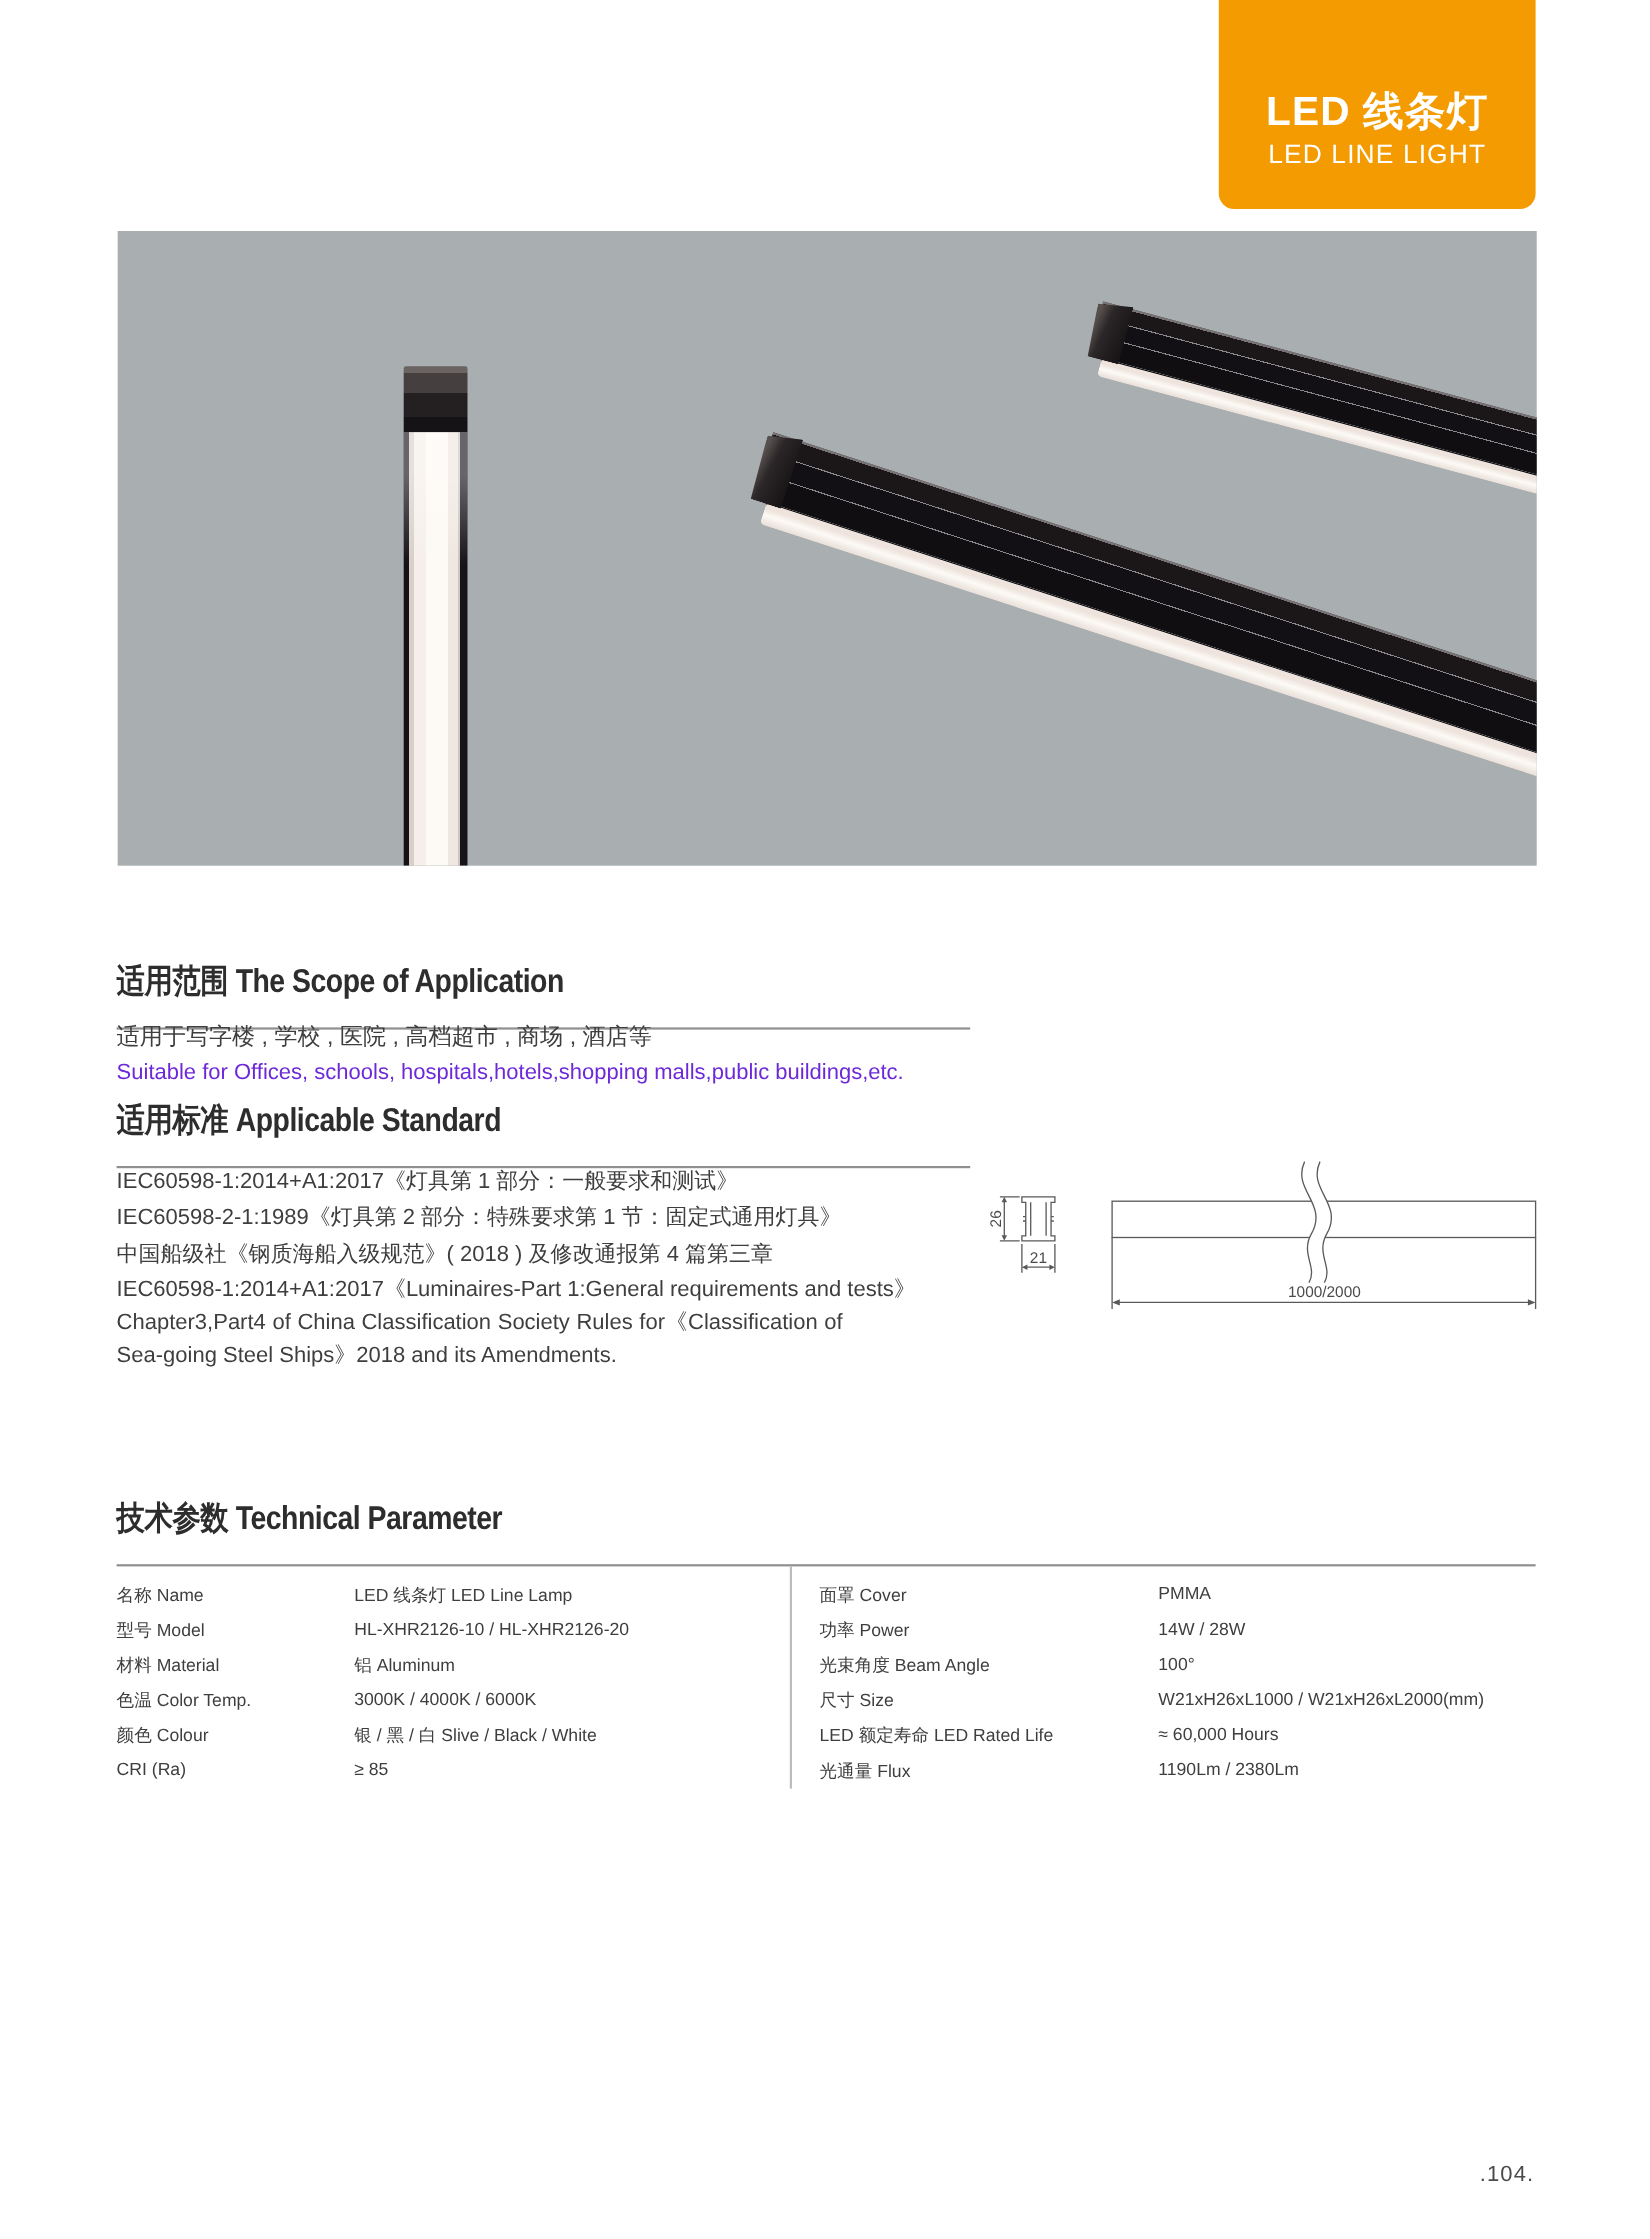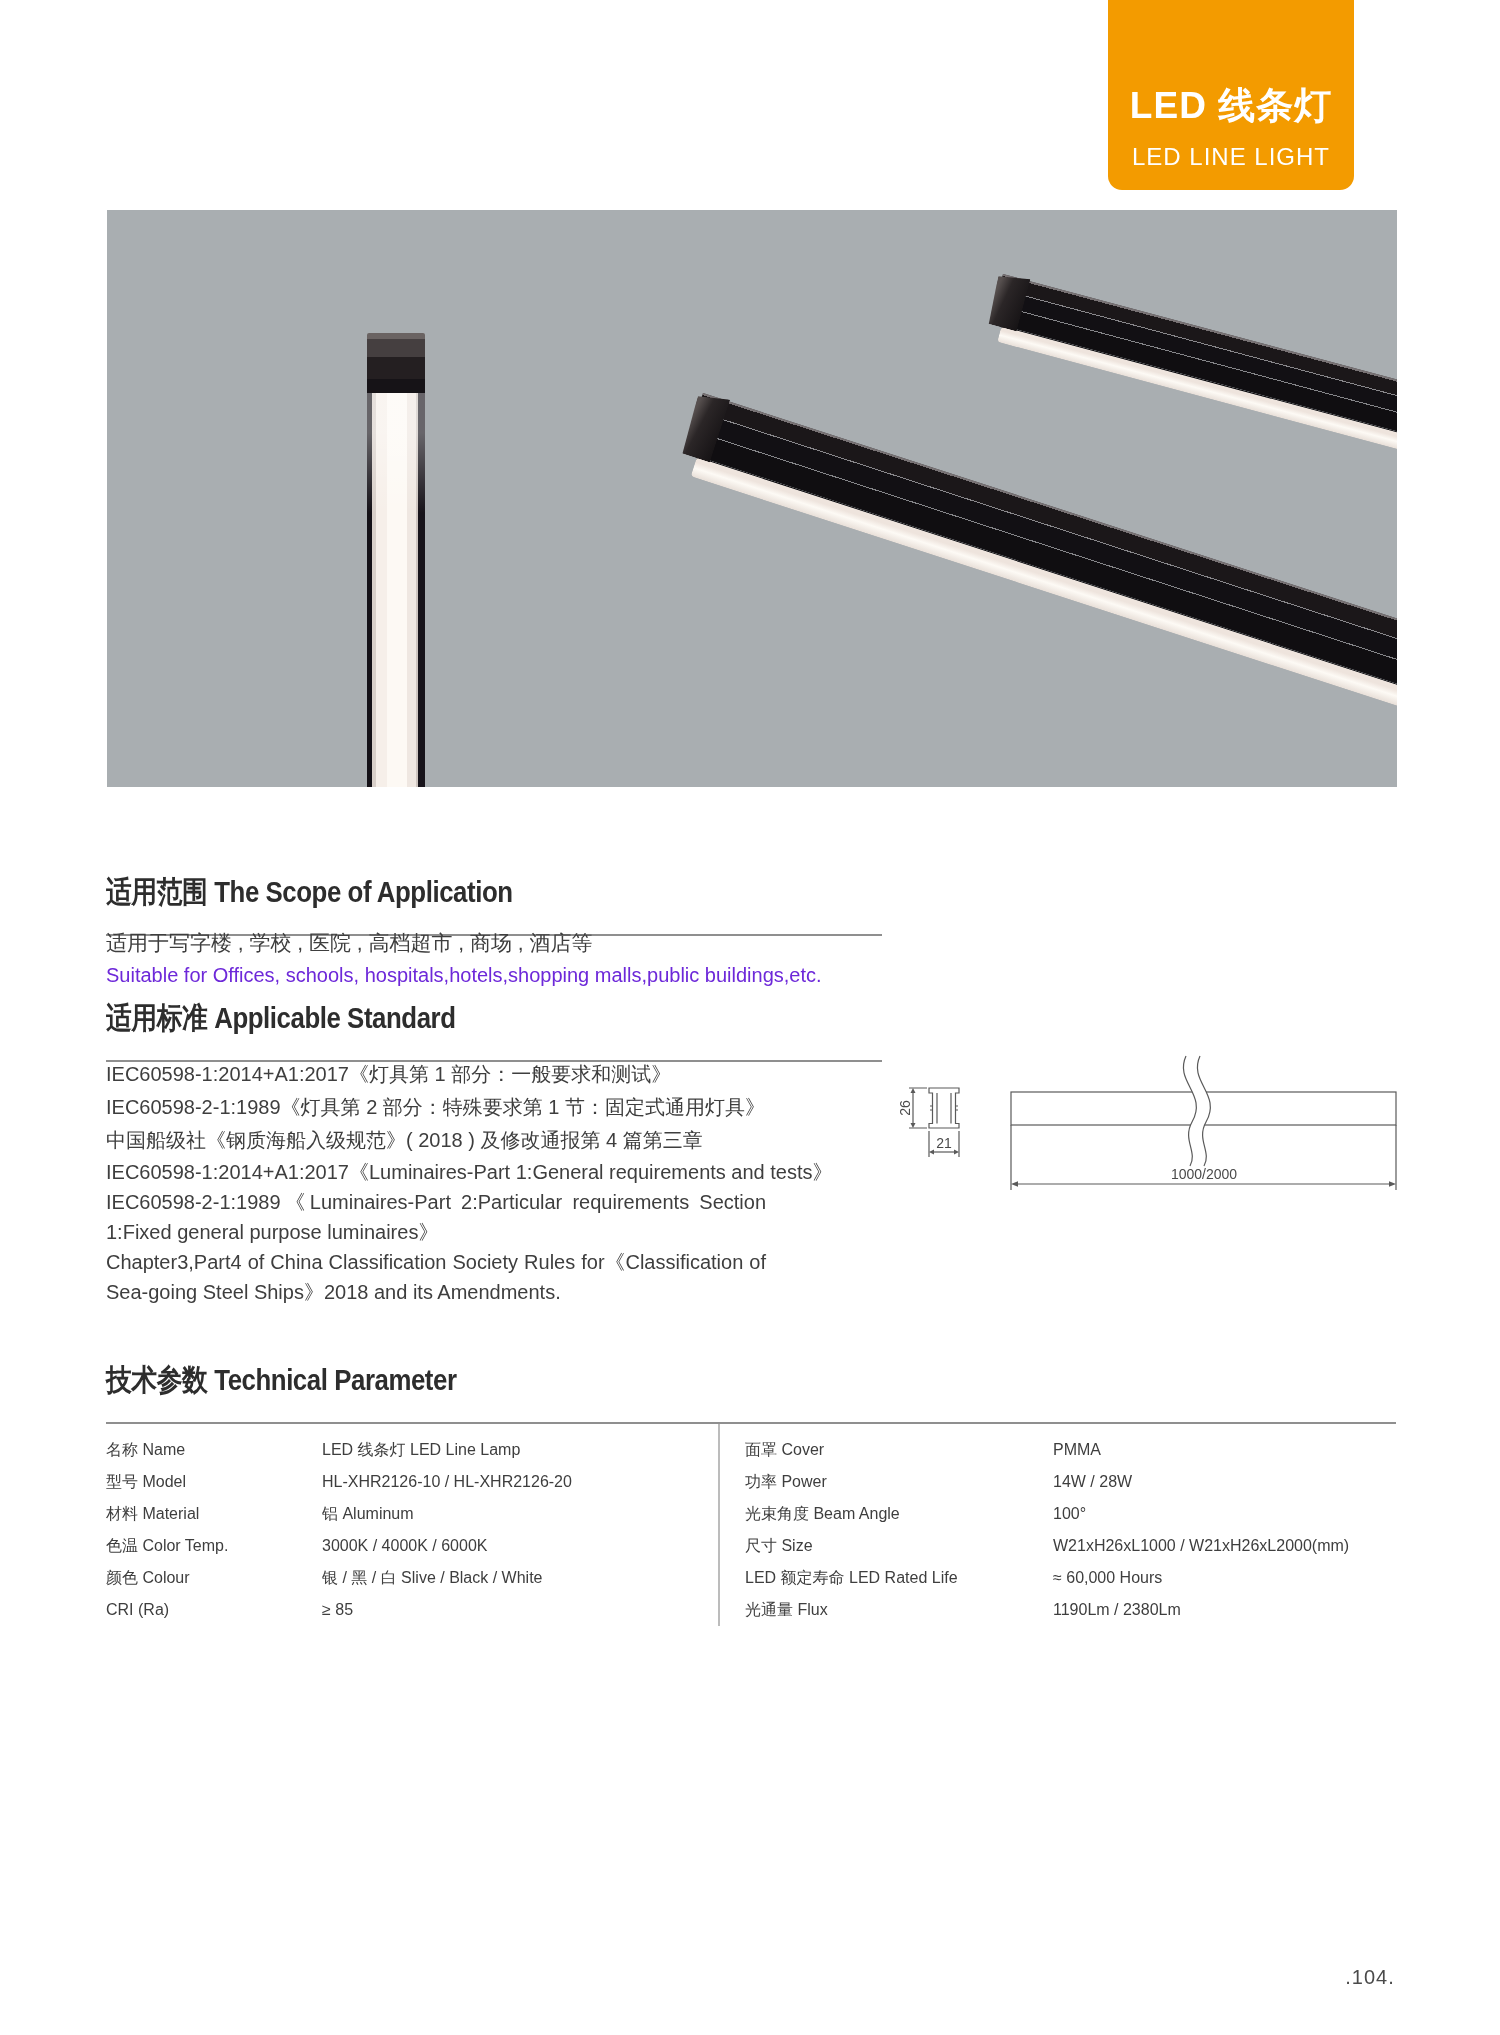--- a/index.html
+++ b/index.html
@@ -5,24 +5,24 @@
   * { margin:0; padding:0; box-sizing:border-box; }
   html,body { background:#ffffff; }
   .page {
     position:relative; width:1500px; height:2035px; margin:0 auto;
     background:#ffffff; overflow:hidden;
     font-family:"Liberation Sans","DejaVu Sans",sans-serif; color:#3e3e3e;
   }
 
   
   .badge {
-    position:absolute; left:1108px; top:0; width:246px; height:190px;
+    position:absolute; left:1108px; top:0; width:288px; height:190px;
     background:#f39b00; border-radius:0 0 14px 14px;
     display:flex; flex-direction:column; align-items:center; justify-content:flex-end;
-    padding-bottom:18px; color:#ffffff; text-align:center;gap:12px;
+    padding-bottom:34px; color:#ffffff; text-align:center;
   }
   .badge-title { font-size:37px; font-weight:bold; letter-spacing:1px; line-height:44px; }
   .badge-sub   { font-size:24px; letter-spacing:1px; line-height:30px; margin-top:2px; }
 
   
   .photo {
     position:absolute; left:107px; top:210px; width:1290px; height:577px;
     background:#a9aeb1; overflow:hidden;
   }
   
@@ -140,21 +140,20 @@
   </div>
 
   <div class="sec-head head-standard">
     <span class="txt">适用标准 Applicable Standard</span>
   </div>
   <div class="standard-text">
     <div class="std-zh">IEC60598-1:2014+A1:2017《灯具第 1 部分：一般要求和测试》</div>
     <div class="std-zh">IEC60598-2-1:1989《灯具第 2 部分：特殊要求第 1 节：固定式通用灯具》</div>
     <div class="std-zh">中国船级社《钢质海船入级规范》( 2018 ) 及修改通报第 4 篇第三章</div>
     <div class="std-en first">IEC60598-1:2014+A1:2017《Luminaires-Part 1:General requirements and tests》</div>
-    <div class="std-en">IEC60598-2-1:1989《Luminaires-Part 2:Particular requirements Section 1:Fixed general purpose luminaires》</div>
     <div class="std-en">Chapter3,Part4 of China Classification Society Rules for《Classification of Sea-going Steel Ships》2018 and its Amendments.</div>
   </div>
 
   <svg class="dim-svg" width="530" height="165" viewBox="880 1040 530 165">
     <g stroke="#5a5a5a" stroke-width="1.2" fill="none">
 
       <path d="M929 1088 H959 V1093 H955.5 V1123.5 H959 V1128 H929 V1123.5 H932.5 V1093 H929 Z"></path>
       <path d="M937 1093 V1123.5 M951 1093 V1123.5 M932.5 1106 h-2.5 M955.5 1106 h2.5 M932.5 1110 h-2.5 M955.5 1110 h2.5"></path>
 
       <path d="M927 1088 H909 M927 1128 H909"></path>

